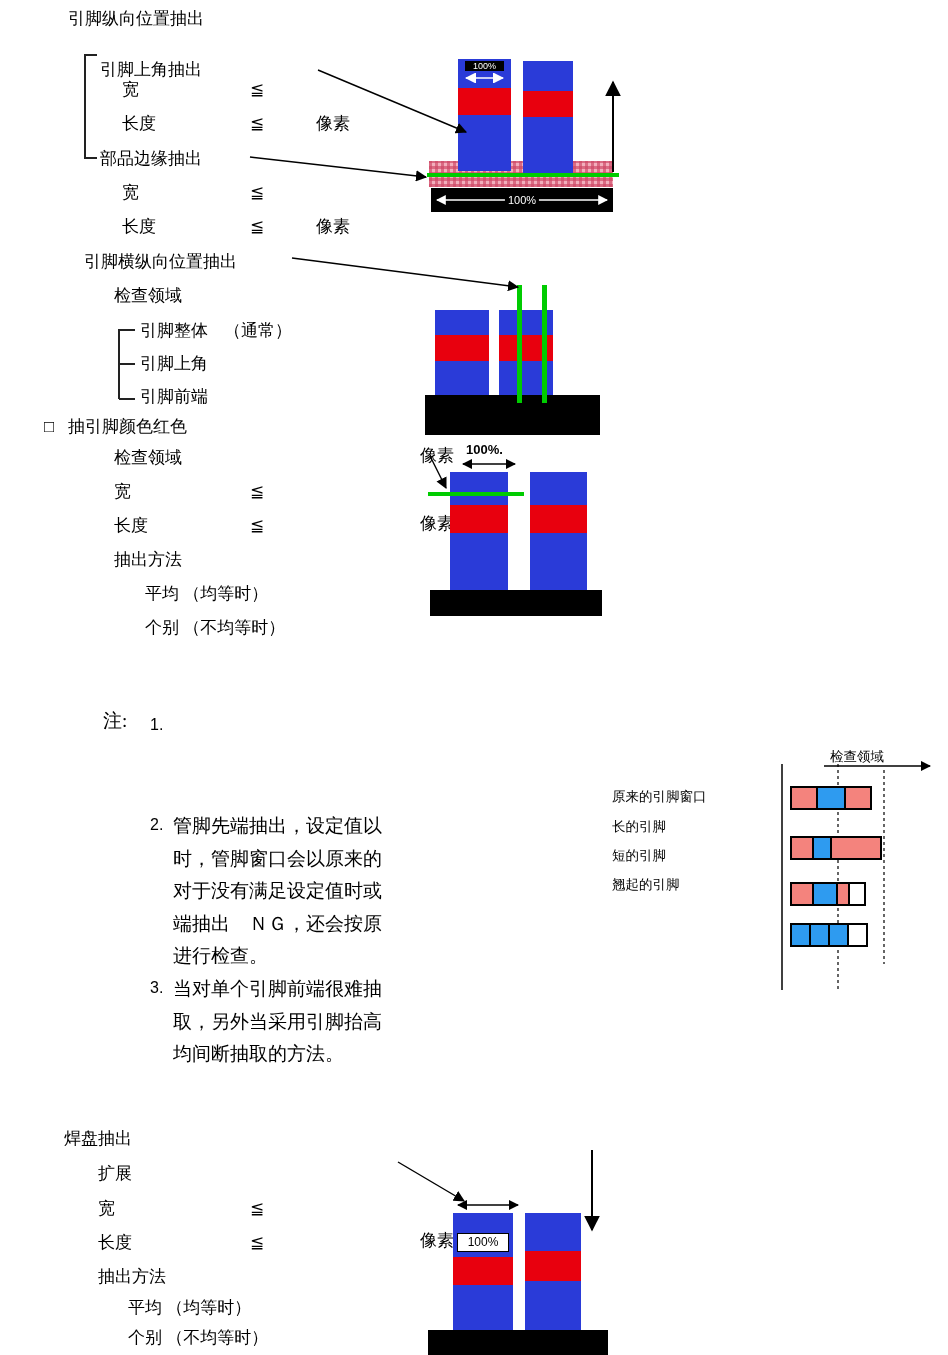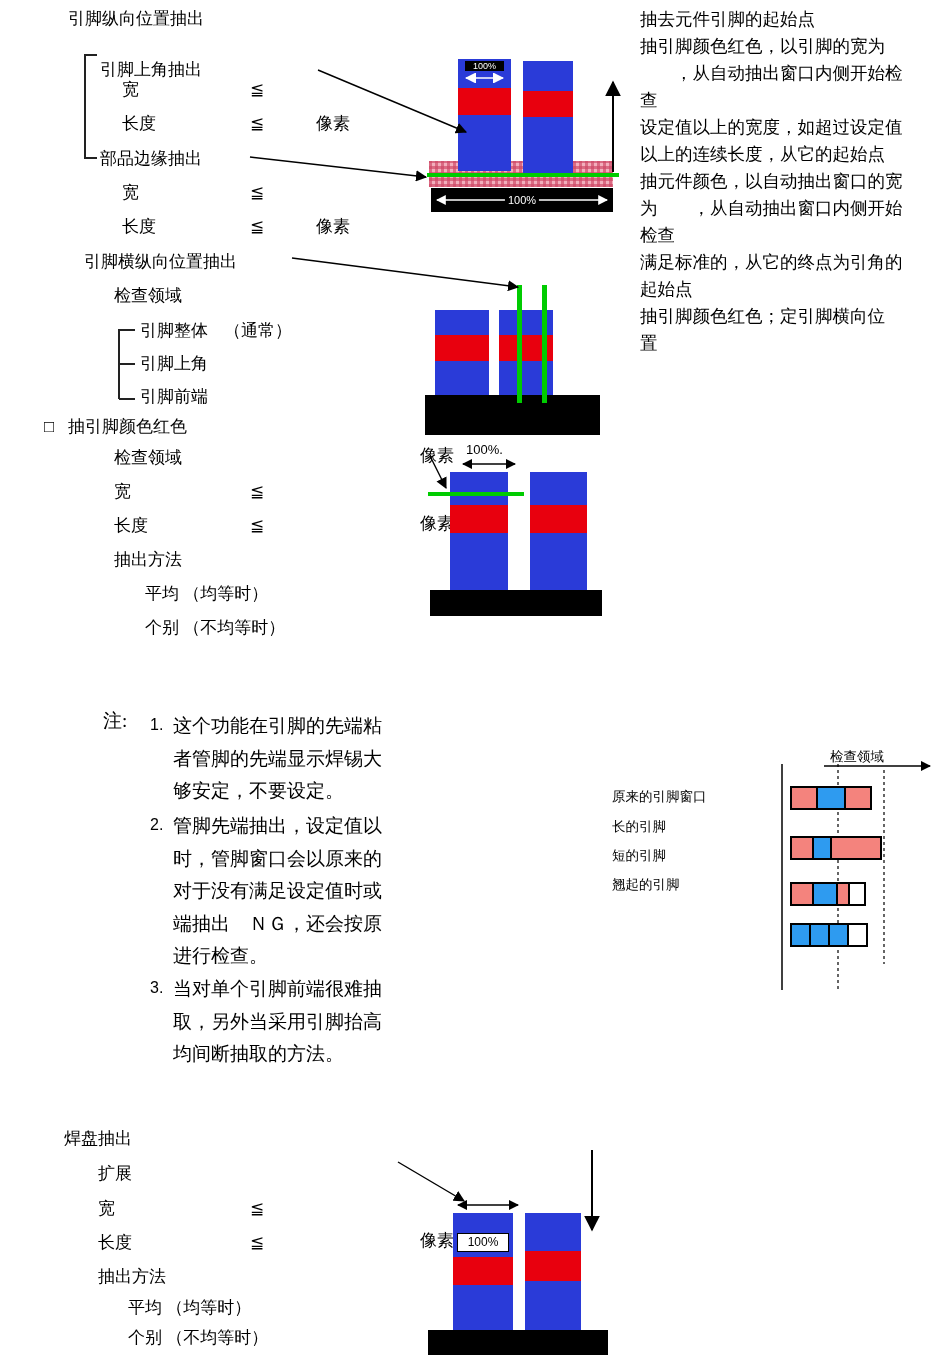--- a/index.html
+++ b/index.html
@@ -23,21 +23,21 @@
   .pad { position:absolute; background:#f2aebc;
          background-image:
            repeating-linear-gradient(90deg, rgba(205,70,100,.65) 0 3px, transparent 3px 6px),
            repeating-linear-gradient(0deg, rgba(205,70,100,.65) 0 3px, transparent 3px 6px);
          z-index:1; }
   .blackbar { position:absolute; background:#000; z-index:4; }
   .cap { position:absolute; background:#000; color:#fff; font-family:"Liberation Sans", sans-serif;
          font-size:9px; line-height:10px; text-align:center; z-index:4; }
   .pctlabel { position:absolute; left:50%; top:50%; transform:translate(-50%,-50%); background:#000; color:#fff;
               font-size:11px; padding:0 3px; font-family:"Liberation Sans", sans-serif; }
-  .pct { font-family:"Liberation Sans", sans-serif; }
+  .pct { font-family:"Liberation Sans", sans-serif;font-weight:bold; }
   .d4label { position:absolute; font-size:13.5px; }
   .rowlab { position:absolute; left:0; width:164px; font-size:13.5px; white-space:pre; }
   .segrow { position:absolute; display:flex; }
   .seg { height:24px; border:2px solid #000; }
   .seg + .seg { margin-left:-2px; }
   .sp { background:#f4837d; } .sb { background:#2e9bf0; } .sw { background:#fff; }
   .d5label { position:absolute; left:4px; top:20px; width:52px; height:19px; background:#fff; border:1px solid #000;
              color:#000; font-size:12px; text-align:center; line-height:17px; font-family:"Liberation Sans", sans-serif; z-index:4; }
 </style>
 </head>
@@ -96,23 +96,20 @@
   <div class="t" style="left:250px;top:481px">≦</div>
   <div class="t" style="left:114px;top:515px">长度</div>
   <div class="t" style="left:250px;top:515px">≦</div>
   <div class="t" style="left:420px;top:513px">像素</div>
   <div class="t" style="left:114px;top:549px">抽出方法</div>
   <div class="t" style="left:145px;top:583px">平均 （均等时）</div>
   <div class="t" style="left:145px;top:617px">个别 （不均等时）</div>
 
   <div class="t t19" style="left:103px;top:710px">注:</div>
   <div class="noteNum" style="left:150px;top:716px">1.</div>
-  <div class="noteTxt" style="left:173px;top:710px">这个功能在引脚的先端粘
-者管脚的先端显示焊锡大
-够安定，不要设定。</div>
   <div class="noteNum" style="left:150px;top:816px">2.</div>
   <div class="noteTxt" style="left:173px;top:810px">管脚先端抽出，设定值以
 时，管脚窗口会以原来的
 对于没有满足设定值时或
 端抽出　ＮＧ，还会按原
 进行检查。</div>
   <div class="noteNum" style="left:150px;top:979px">3.</div>
   <div class="noteTxt" style="left:173px;top:973px">当对单个引脚前端很难抽
 取，另外当采用引脚抬高
 均间断抽取的方法。</div>
@@ -121,33 +118,20 @@
   <div class="t" style="left:98px;top:1163px">扩展</div>
   <div class="t" style="left:98px;top:1198px">宽</div>
   <div class="t" style="left:250px;top:1198px">≦</div>
   <div class="t" style="left:98px;top:1232px">长度</div>
   <div class="t" style="left:250px;top:1232px">≦</div>
   <div class="t" style="left:420px;top:1230px">像素</div>
   <div class="t" style="left:98px;top:1266px">抽出方法</div>
   <div class="t" style="left:128px;top:1297px">平均 （均等时）</div>
   <div class="t" style="left:128px;top:1327px">个别 （不均等时）</div>
 
-  <div class="para" style="left:640px;top:6px;width:306px">抽去元件引脚的起始点
-抽引脚颜色红色，以引脚的宽为
-　　，从自动抽出窗口内侧开始检
-查
-设定值以上的宽度，如超过设定值
-以上的连续长度，从它的起始点
-抽元件颜色，以自动抽出窗口的宽
-为　　，从自动抽出窗口内侧开始
-检查
-满足标准的，从它的终点为引角的
-起始点
-抽引脚颜色红色；定引脚横向位
-置</div>
 
   <div class="diag" style="left:427px;top:55px;width:192px;height:158px">
     <div class="pad" style="left:2px;top:106px;width:184px;height:26px"></div>
     <div class="gline" style="left:0;top:118px;width:192px;height:4px"></div>
     <div class="lead" style="left:31px;top:4px;width:53px;height:112px">
       <div class="cap" style="left:7px;top:2px;width:39px">
         <span>100%</span>
       </div>
       <svg width="45" height="10" style="left:4px;top:14px">
         <line x1="4" y1="5" x2="41" y2="5" stroke="#fff" stroke-width="1.6" marker-start="url(#mW)" marker-end="url(#mW)"></line>

